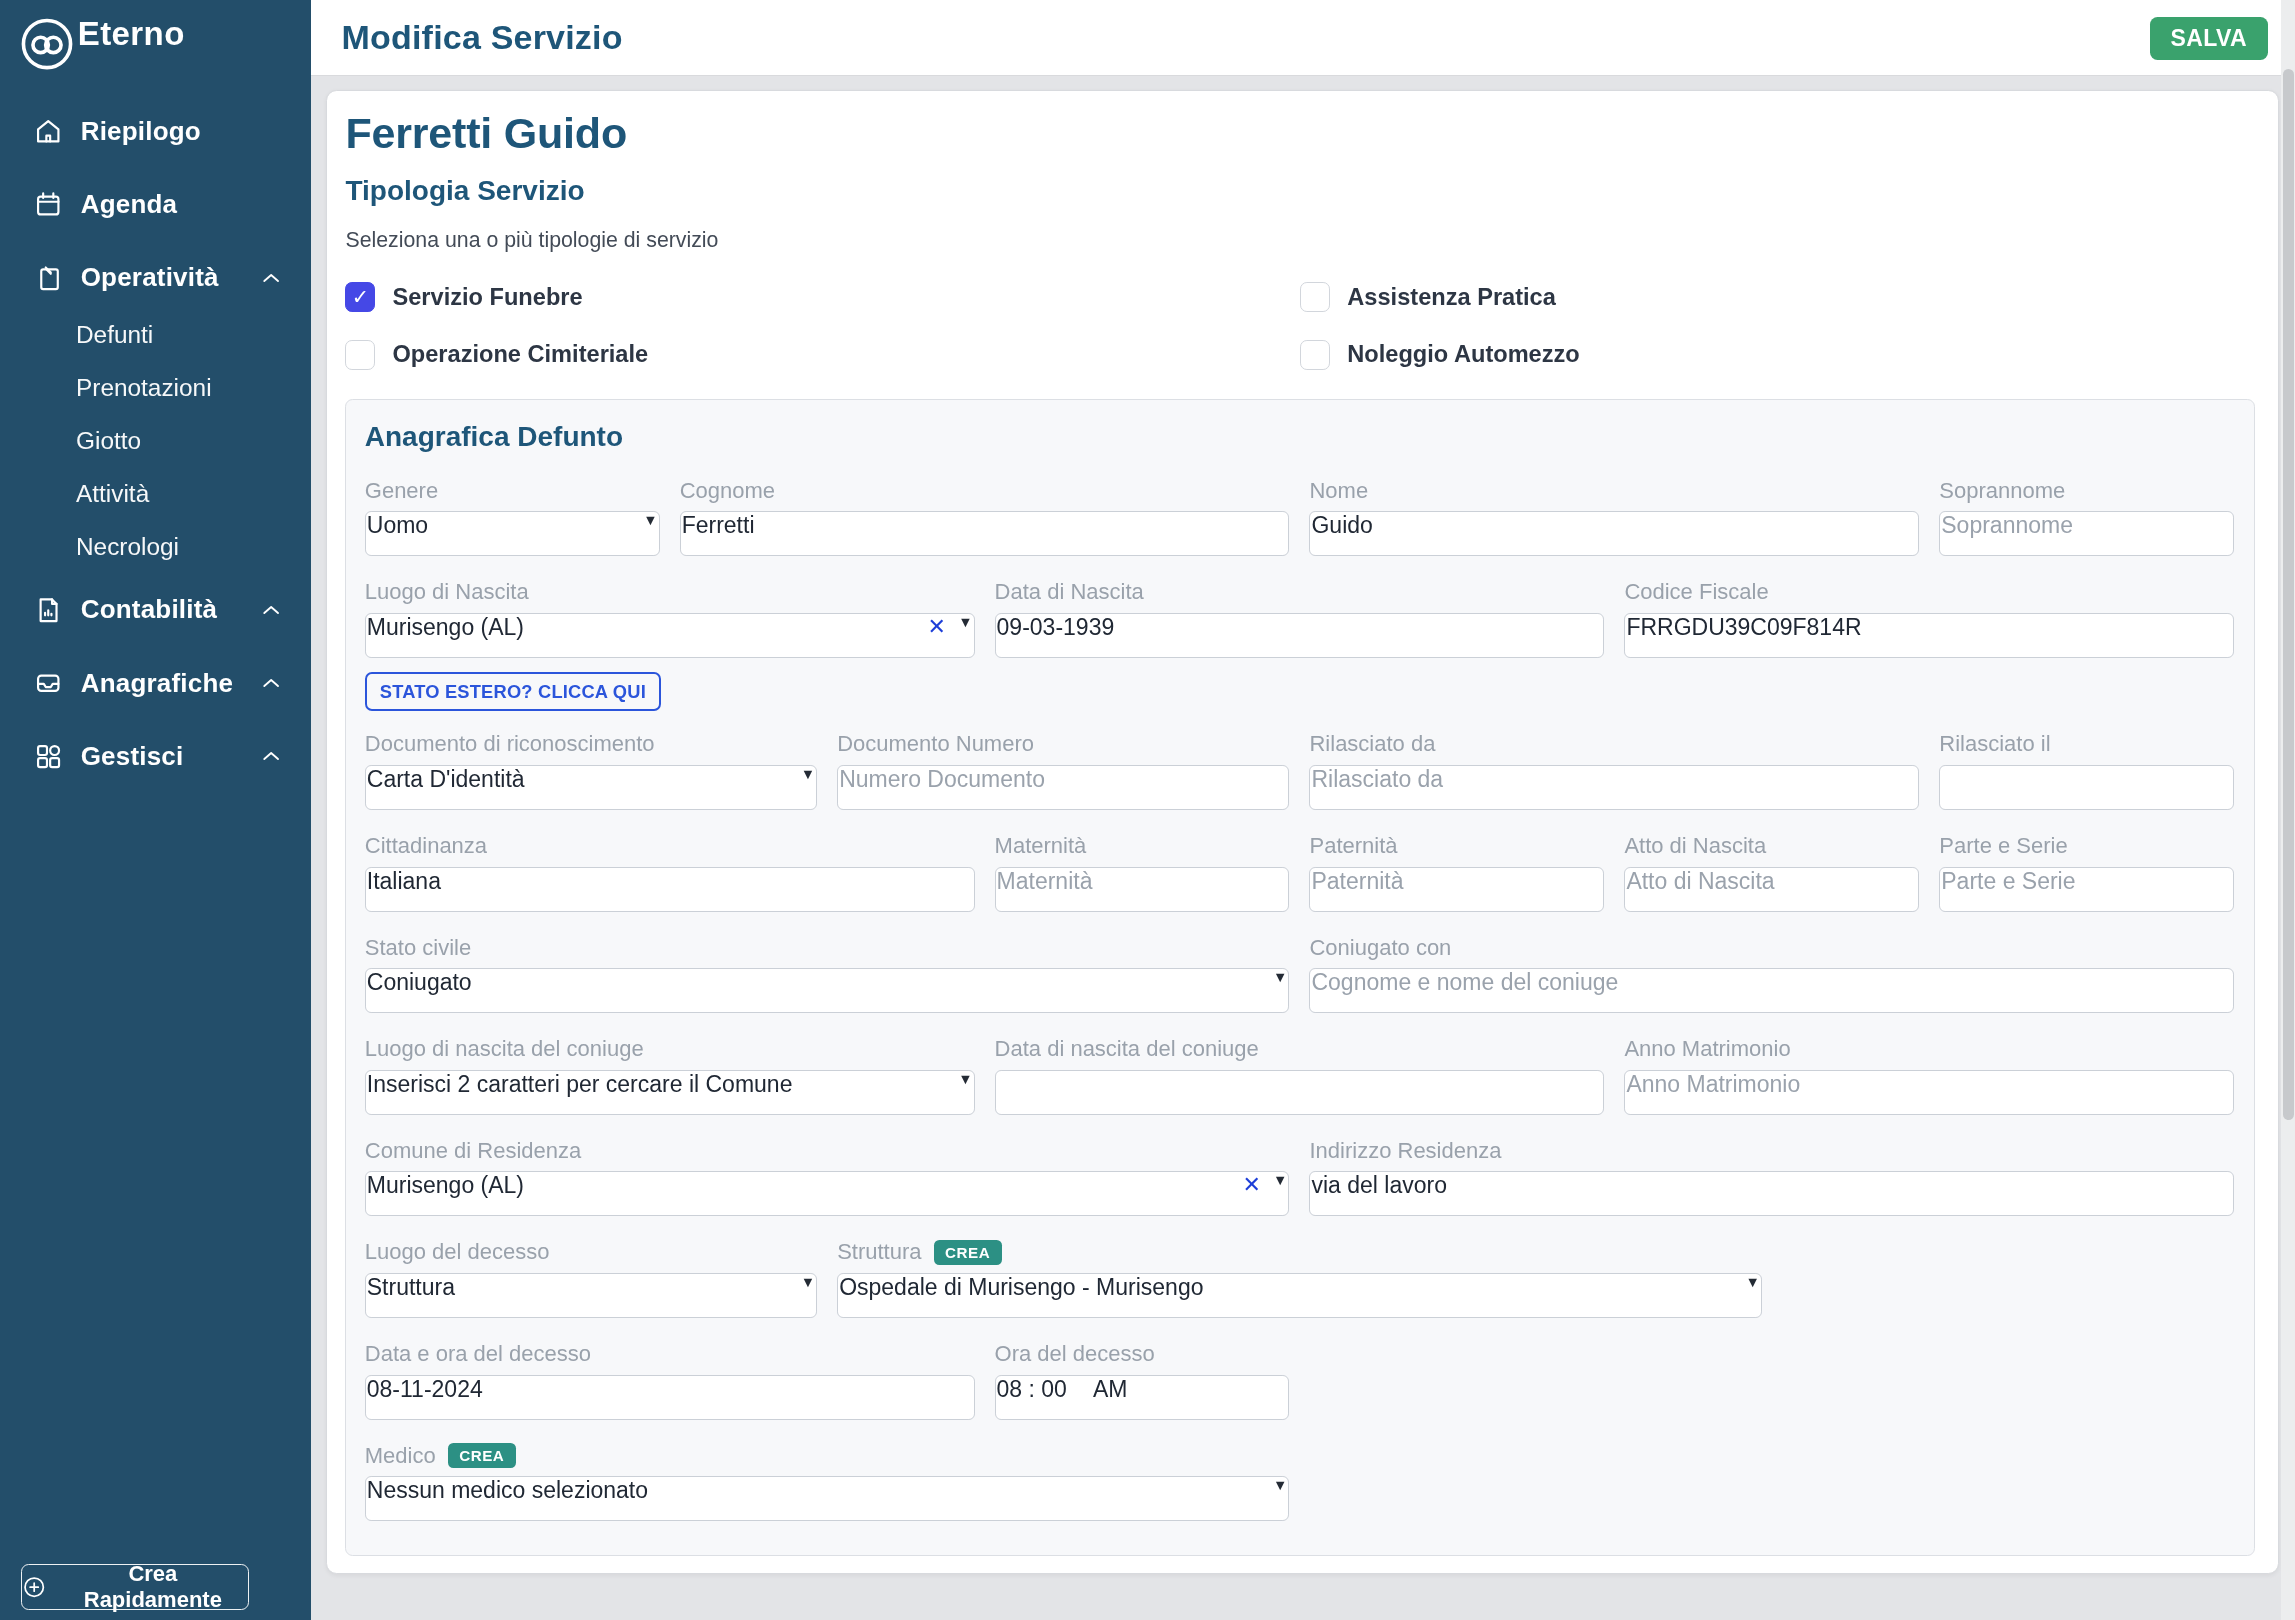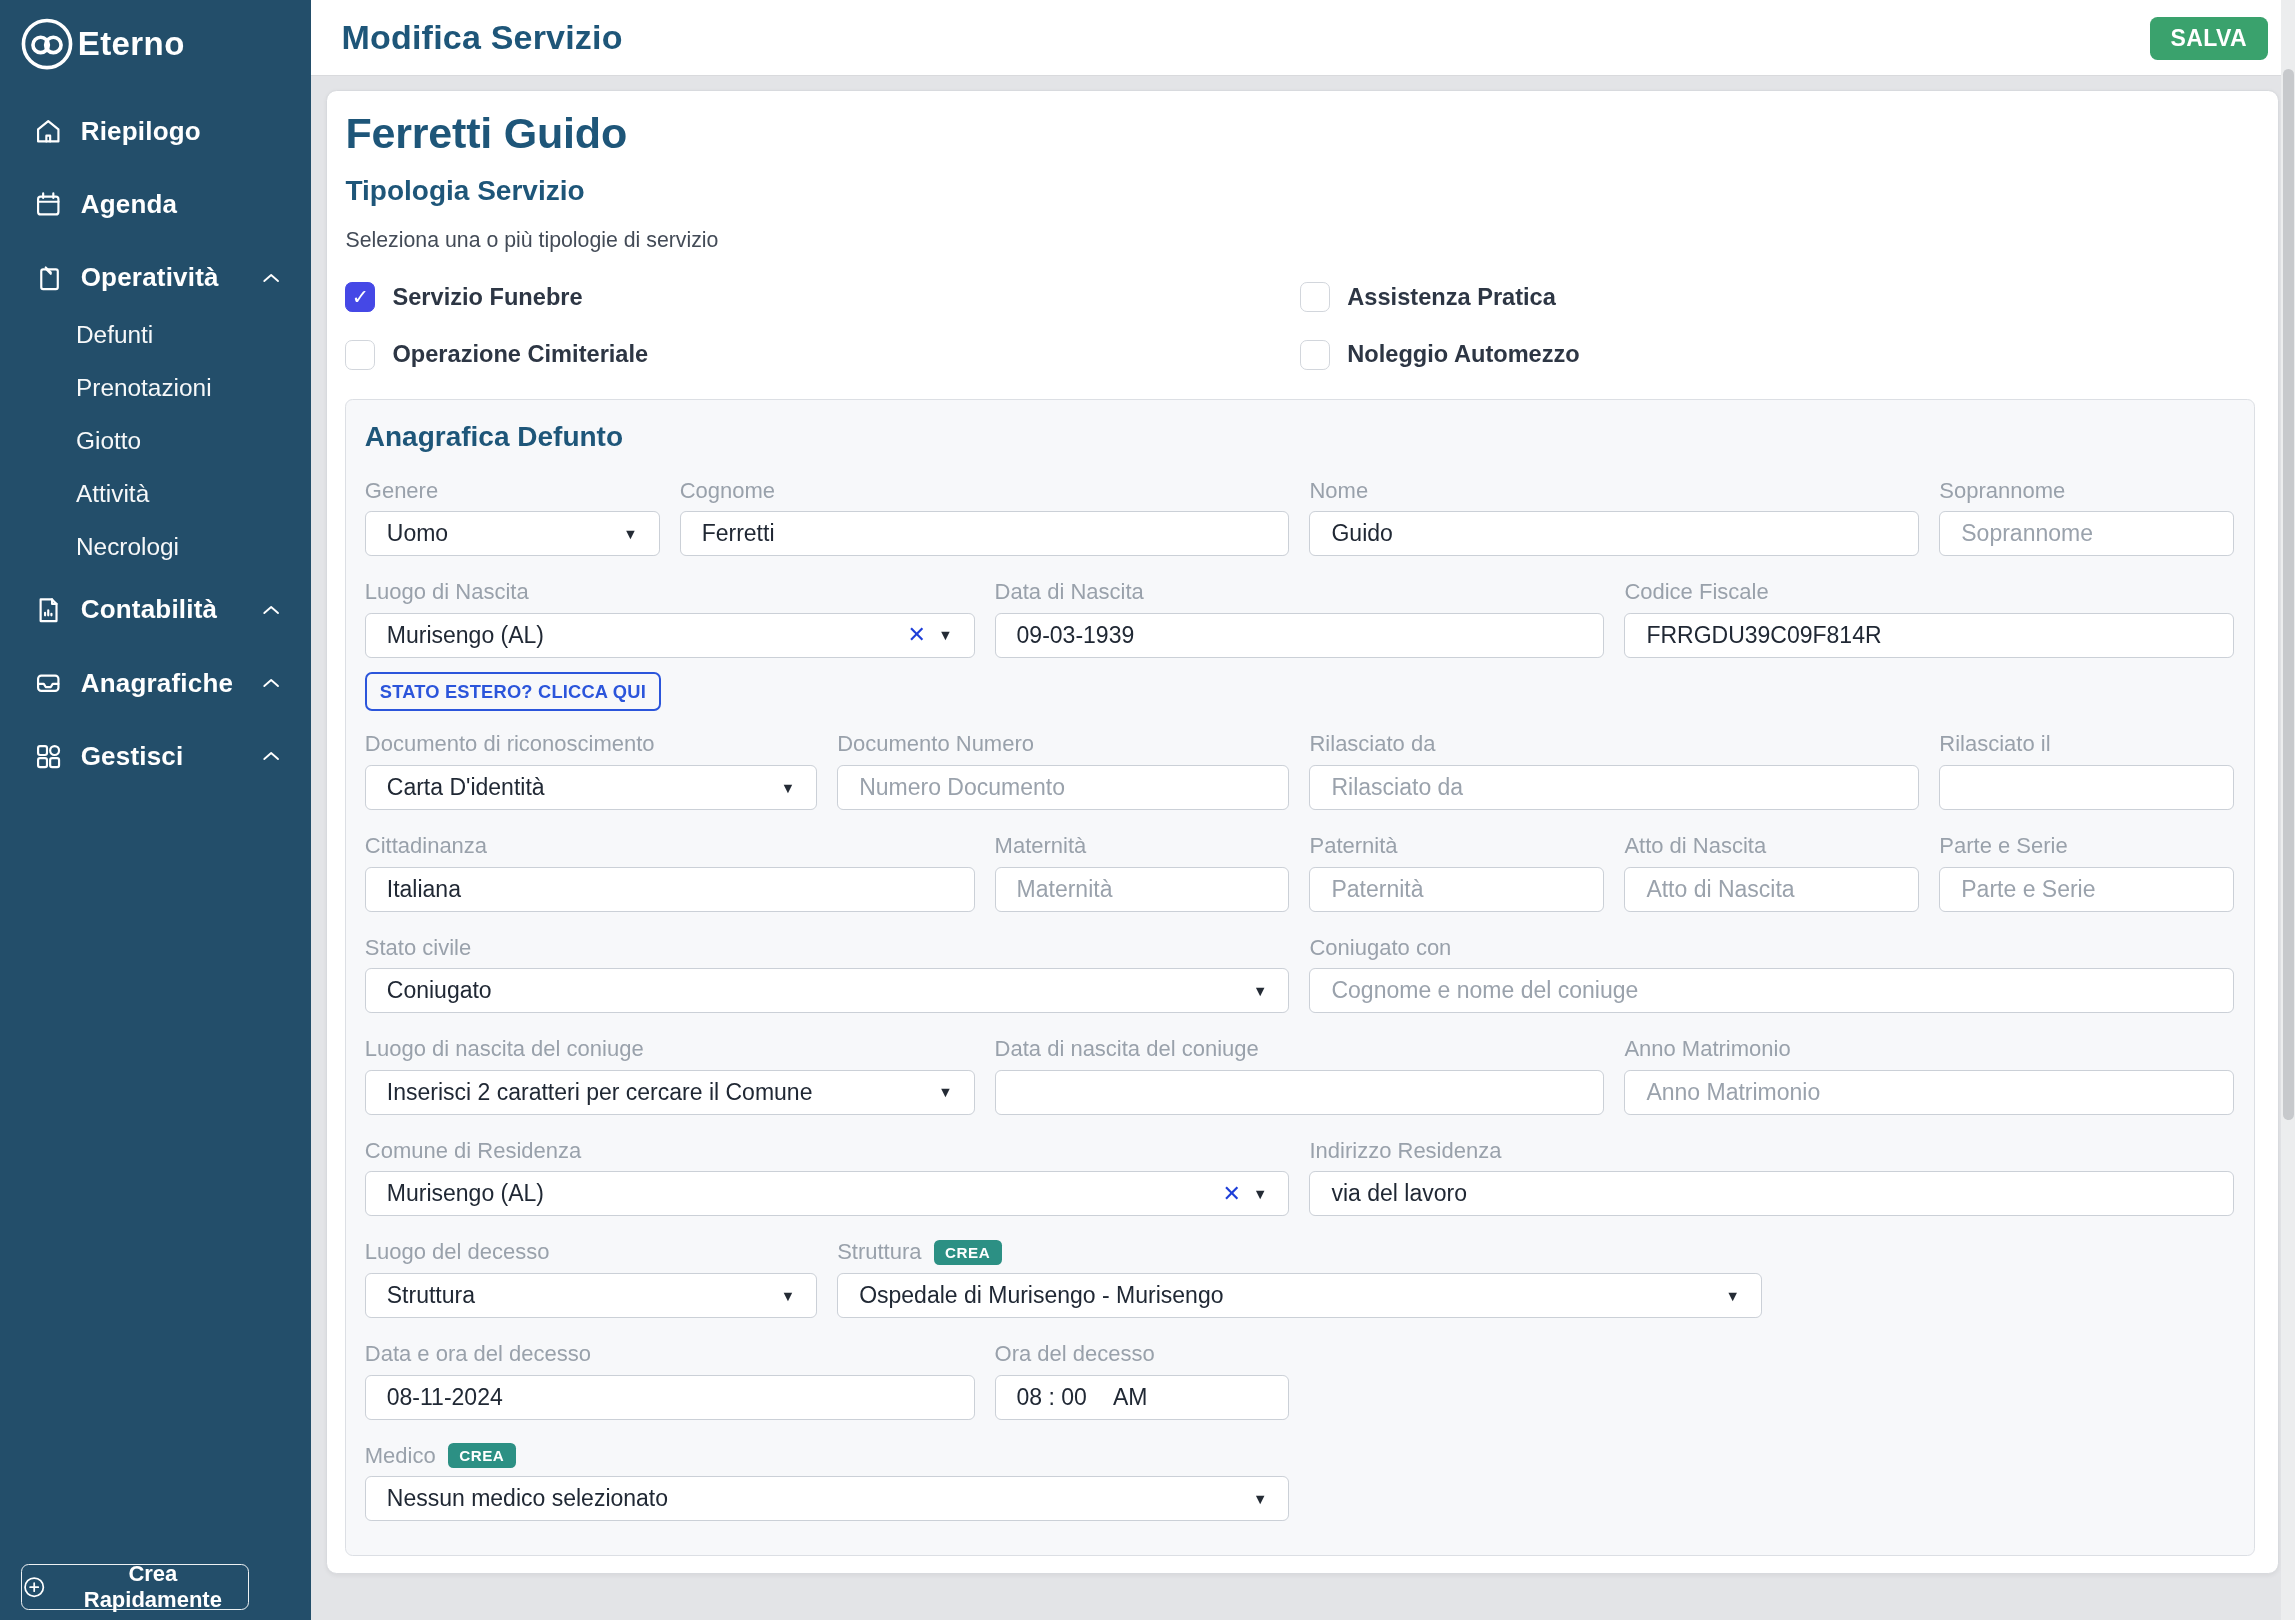--- a/index.html
+++ b/index.html
@@ -9,21 +9,21 @@
     background: #e3e4e7;
     position: relative;
     color: #202834;
   }
 
   
   .sidebar {
     position: absolute; left: 0; top: 0; width: 311px; height: 1621px;
     background: #234e6a; color: #fff; z-index: 5;
   }
-  .logo { display: flex; align-items: center; padding: 15.2px 0 0 18.3px; }
+  .logo { display: flex; align-items: flex-start; padding: 15.2px 0 0 18.3px; }
   .logo svg { width: 58px; height: 58px; flex: 0 0 auto; }
   .logo-text { font-size: 33px; font-weight: 700; letter-spacing: 0.4px; margin-left: 1.5px; }
 
   nav { margin-top: 30.5px; }
   .nav-item {
     position: relative; display: flex; align-items: center;
     height: 55px; padding-left: 33px; cursor: pointer;
   }
   .nav-item + .nav-item, .nav-item.gap { margin-top: 18.3px; }
   .nav-item.gap-sm { margin-top: 9.1px; }
@@ -89,21 +89,21 @@
     padding: 20px 20px 34px 18.3px;
   }
   .ana-box .h2 { margin-top: 1.5px; margin-bottom: 24.4px; }
   .fgrid { display: grid; grid-template-columns: repeat(12, 1fr); column-gap: 20px; row-gap: 23px; }
   .col-2 { grid-column: span 2; } .col-3 { grid-column: span 3; }
   .col-4 { grid-column: span 4; } .col-6 { grid-column: span 6; }
   .col-12 { grid-column: span 12; }
   .flabel { font-size: 22px; color: #99a1ab; margin-bottom: 7.6px; white-space: nowrap; display: flex; align-items: center; }
   .control {
     height: 45px; background: #fff; border: 1.5px solid #cbd0d7; border-radius: 6.1px;
-    display: flex; align-items: center; padding: 0 21px; font-size: 23px; color: #202834;
+    display: flex; align-items: flex-start; padding: 0 1px; font-size: 23px; color: #202834;
     overflow: hidden; white-space: nowrap;
   }
   .control .val { flex: 1 1 auto; overflow: hidden; text-overflow: ellipsis; }
   .control.ph .val { color: #9aa2ac; }
   .caret { font-size: 14.5px; color: #242b35; margin-left: 12.2px; flex: 0 0 auto; }
   .clear-x { color: #1e3fd8; font-size: 22px; font-weight: 700; margin-left: 12.2px; flex: 0 0 auto; cursor: pointer; }
   .stato-row { margin-top: -9.1px; margin-bottom: -3px; }
   .stato-btn {
     display: inline-flex; align-items: center; padding: 6.9px 13px;
     background: transparent; border: 2.3px solid #2b55db; border-radius: 6.9px;

